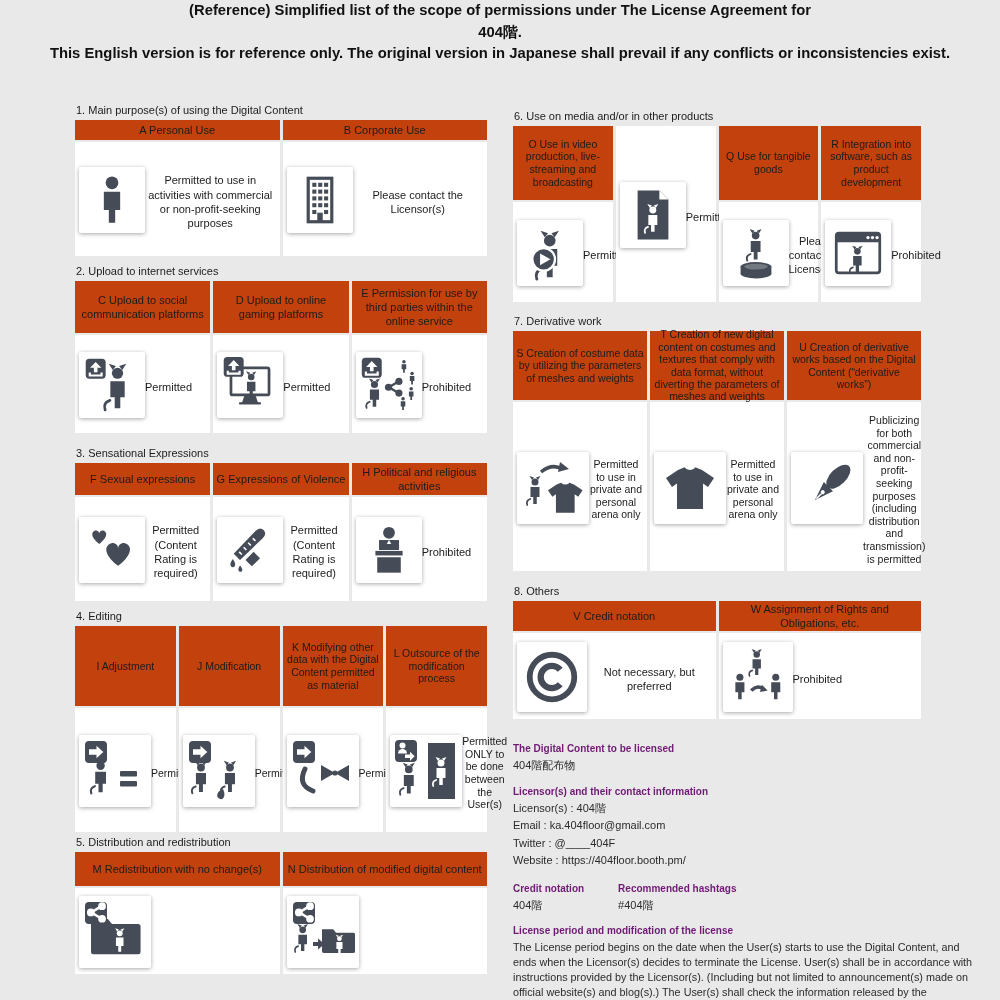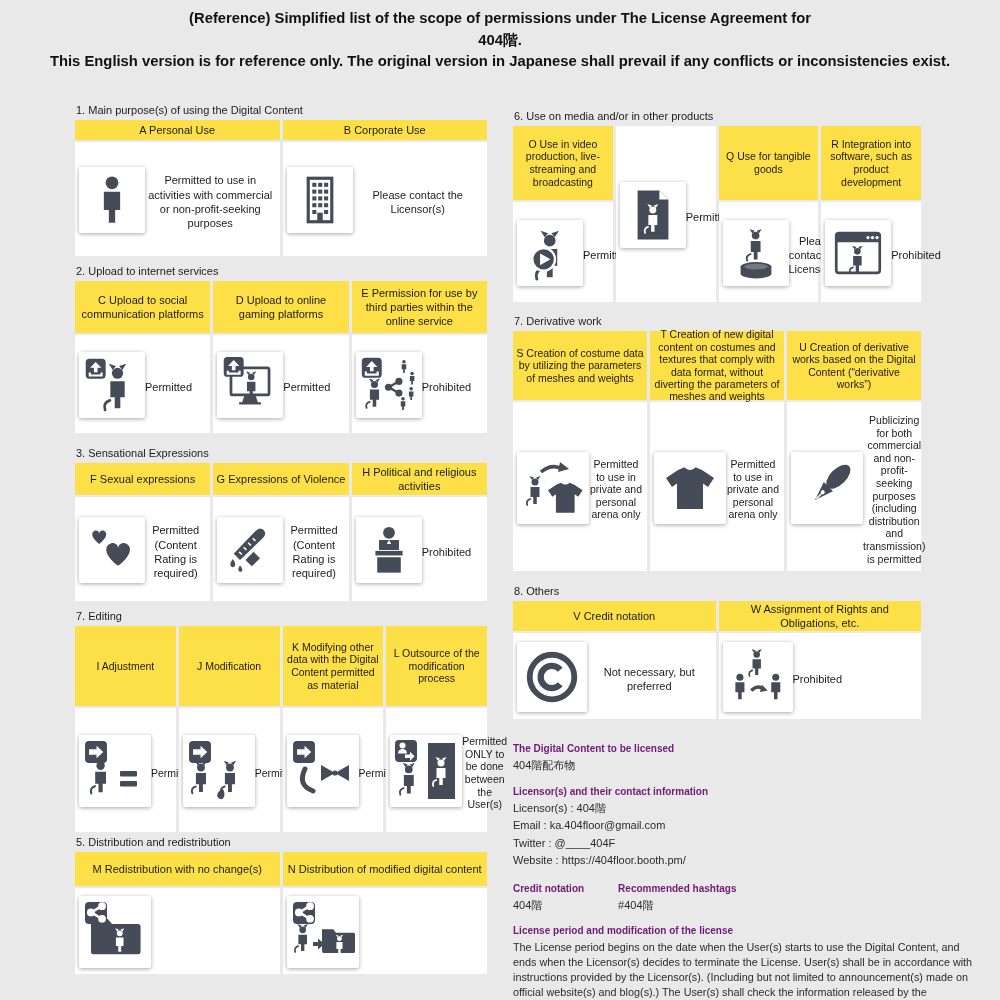--- a/index.html
+++ b/index.html
@@ -2,33 +2,33 @@
 <html><head>
 <meta charset="utf-8">
 <style>
   html,body{margin:0;padding:0}
   body{
     width:1000px;height:1000px;position:relative;overflow:hidden;
     background:#e9e9e9;color:#1c1c1c;
     font-family:"Liberation Sans","DejaVu Sans",sans-serif;
   }
   .page-title{
-    position:absolute;top:8px;left:0;width:1000px;text-align:center;
+    position:absolute;top:0;left:0;width:1000px;text-align:center;
     font-weight:bold;font-size:14.8px;line-height:21.5px;color:#111;
   }
   .col{position:absolute;top:104px}
   #left-column{left:75px;width:412px}
   #right-column{left:513px;width:462px}
   .perm-section{width:100%}
   #right-column .perm-section{width:408px}
   .section-heading{font-size:11px;line-height:13px;margin:0 0 3px 1px;color:#1c1c1c}
   .card-row{display:flex;gap:3px}
   .card{flex:1;display:flex;flex-direction:column;gap:2px;min-width:0}
   .card-header{
-    background:#fde047;display:flex;align-items:center;justify-content:center;
+    background:#c2410c;display:flex;align-items:center;justify-content:center;
     text-align:center;font-size:11px;line-height:1.3;padding:2px 3px;box-sizing:border-box;
   }
   .card-body{
     background:#fff;flex:1;display:flex;flex-direction:row;align-items:center;
     padding:6px 4px;box-sizing:border-box;
   }
   .icon-box{
     width:66px;height:66px;background:#fff;border-radius:2px;
     box-shadow:0 1px 4px rgba(0,0,0,.35);padding:4px;box-sizing:border-box;
     margin-top:2px;flex:none;
@@ -277,21 +277,21 @@
                   </g>
                   <path d="M32 21l-2.5 4.5h5z" fill="#fff"></path>
                 </svg>
               </div>
               <div class="caption">Prohibited</div>
             </div>
           </div>
         </div>
       </section>
       <section class="perm-section s4">
-        <div class="section-heading">7. Editing</div>
+        <div class="section-heading">4. Editing</div>
         <div class="card-row">
           <div class="card">
             <div class="card-header">I Adjustment</div>
             <div class="card-body">
               <div class="icon-box">
                 <svg viewBox="0 0 64 64" width="100%" height="100%">
                   <g transform="translate(2 2)">
                     <rect width="22" height="22" rx="4" fill="#454c57"></rect>
                     <path d="M4 8.2h7.5V4.8L18.3 11l-6.8 6.2v-3.4H4z" fill="#fff"></path>
                   </g>

